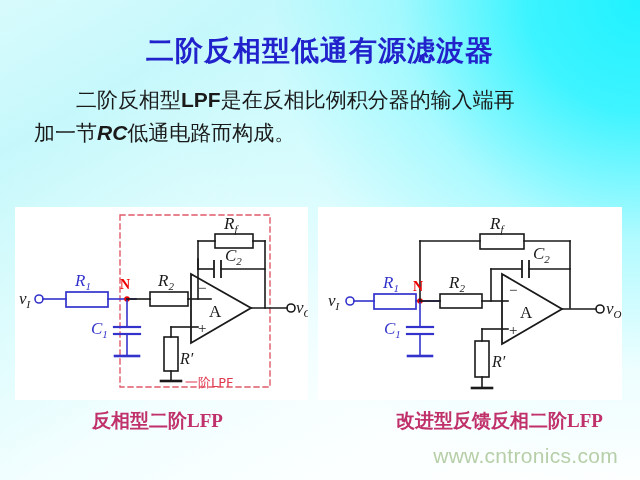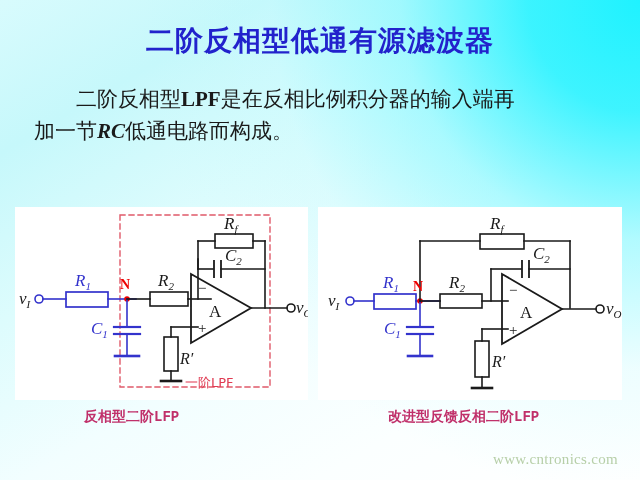--- a/index.html
+++ b/index.html
@@ -8,51 +8,51 @@
     font-family:"Liberation Serif", serif;
   }
   #slide{
     position:relative;width:640px;height:480px;overflow:hidden;
     background:
       radial-gradient(circle at 100% 0%, #1ff2ff 0%, rgba(31,242,255,0.85) 14%, rgba(120,247,255,0.55) 30%, rgba(190,250,255,0.25) 46%, rgba(255,255,255,0) 62%),
       linear-gradient(150deg, #d8fbfd 0%, #c6f8fb 18%, #ddfcfd 38%, #f2feff 58%, #fbffff 78%, #ffffff 100%);
   }
   
   #title{
-    position:absolute;left:0;top:22px;width:640px;text-align:center;
+    position:absolute;left:0;top:32px;width:640px;text-align:center;
     color:#2222cc;font-size:28px;font-weight:bold;letter-spacing:1px;
     font-family:"DejaVu Sans","Liberation Sans",sans-serif;
     white-space:nowrap;
   }
   
   #para{
     position:absolute;left:34px;top:84px;width:580px;
     color:#1a1a1a;font-size:21px;line-height:1.52;
     font-family:"DejaVu Serif","Liberation Serif",serif;
   }
   #para .ind{display:inline-block;width:42px;}
   #para .it{font-style:italic;font-family:"Liberation Serif",serif;margin-top:26px;}
-  #para .lat{font-family:Liberation Serif, serif;font-weight:bold;}
+  #para .lat{font-family:Liberation Sans, sans-serif;font-weight:bold;}
   
   .panel{position:absolute;background:#ffffff;}
   #panel-left{left:15px;top:207px;width:293px;height:193px;}
   #panel-right{left:318px;top:207px;width:304px;height:193px;}
   .panel svg{display:block;}
   
   .caption{
-    position:absolute;color:#c0306a;font-size:14px;font-weight:bold;
-    font-family:Liberation Mono, monospace;white-space:nowrap;
+    position:absolute;color:#c0306a;font-size:19px;font-weight:bold;
+    font-family:Liberation Serif, serif;white-space:nowrap;margin-left:8px;
   }
   #cap-left{left:84px;top:408px;}
   #cap-right{left:388px;top:408px;}
   
   #watermark{
     position:absolute;right:22px;bottom:12px;
-    color:#b7cfa8;font-size:15px;
-    font-family:Liberation Serif, serif;
+    color:#b7cfa8;font-size:21px;
+    font-family:Liberation Sans, sans-serif;
     letter-spacing:0.3px;
   }
 </style>
 </head>
 <body>
 
 <div id="slide">
 
   <div id="title">二阶反相型低通有源滤波器</div>
 

